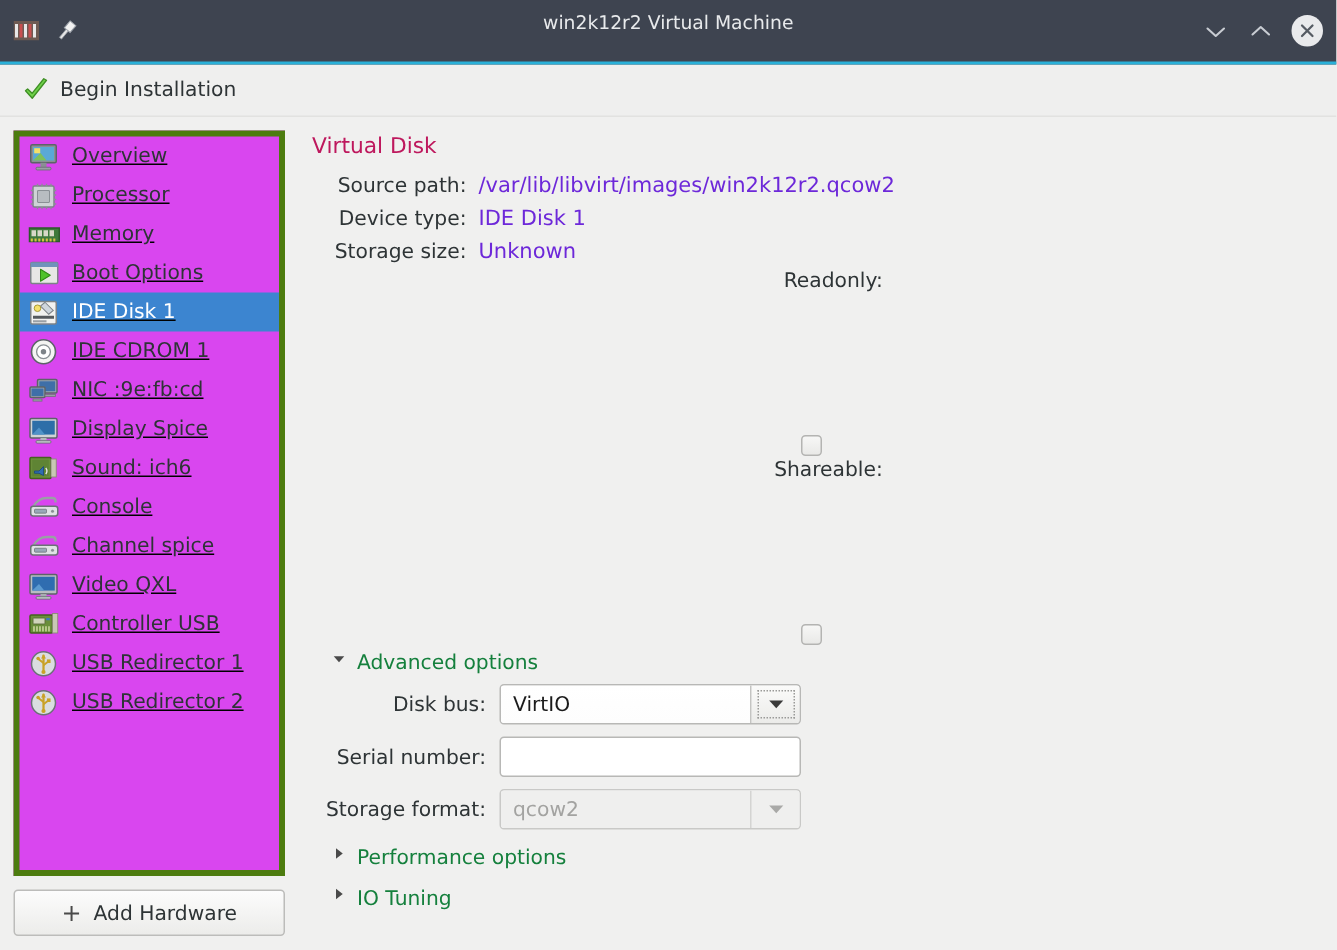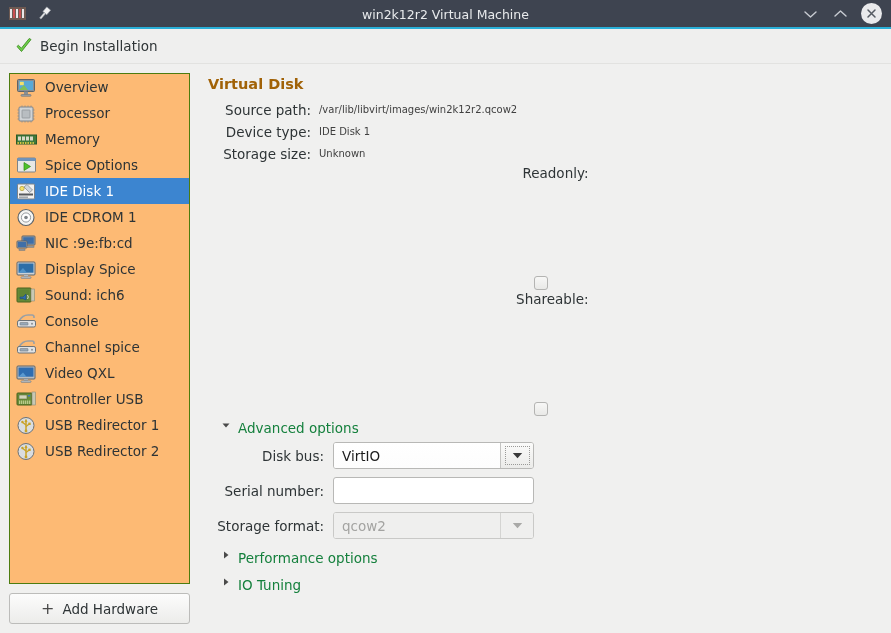--- a/index.html
+++ b/index.html
@@ -12,21 +12,21 @@
   }
   #app {
     width: 891px; height: 633px;
     position: relative;
     display: flex; flex-direction: column;
     background: #f0f0ef;
   }
 
   
   .titlebar {
-    height: 29px;
+    height: 43px;
     background: #3e4450;
     display: flex; align-items: center;
     position: relative;
     flex: 0 0 auto;
     border-bottom: 2px solid #2ab0d8;
     gap: 10px;
   }
   .tb-left { display: flex; align-items: center; gap: 11px; padding-left: 9px; z-index: 2;}
   .tb-title {
     position: absolute; left: 0; right: 0; top: 0; height: 29px;
@@ -76,24 +76,25 @@
   }
 
   
   .sidebar-wrap {
     width: 181px;
     display: flex; flex-direction: column;
     flex: 0 0 auto;
   }
   .hwlist {
     flex: 1 1 auto;
-    background: #fdba74;
-    border: 1px solid #4d7c0f;
+    background: #d946ef;
+    border: 4px solid #4d7c0f;
     overflow: hidden;
     padding: 0;
+    text-decoration: underline;
   }
   .hwrow {
     height: 26px;
     display: flex; align-items: center;
     gap: 8px;
     padding-left: 5px;
     font-size: 13.5px;
     color: #2e3436;
     cursor: default;
   }
@@ -115,38 +116,38 @@
   .plus { font-size: 16px; line-height: 1; color: #4a4a4a; font-weight: 400;}
 
   
   .mainpanel {
     flex: 1 1 auto;
     min-width: 0;
     padding: 3px 8px 0 8px;
     position: relative;
   }
   .panel-title {
-    font-size: 14.5px; font-weight: bold; color: #a16207;
+    font-size: 14.5px; font-weight: normal; color: #be185d;
     margin: 0 0 7px 0;
   }
   .field-grid { display: block; }
   .frow {
     display: flex; align-items: center;
     min-height: 21px;
     margin-bottom: 1px;
   }
   .flabel {
     width: 111px;
     text-align: right;
     font-size: 13.5px;
     color: #2e3436;
     padding-right: 8px;
     flex: 0 0 111px;
   }
-  .fvalue { font-size: 10px; color: #404040; }
+  .fvalue { font-size: 14px; color: #6d28d9; }
 
   .chkrow { min-height: 25px; flex-direction: column; }
   .chk {
     width: 14px; height: 14px;
     border: 1px solid #b4b4b2;
     border-radius: 3px;
     background: linear-gradient(#f7f7f6, #e9e9e7);
     cursor: default;
   }
 
@@ -348,21 +349,21 @@
             <span>Memory</span>
           </div>
           <div class="hwrow">
             <span class="hwicon">
               <svg width="21" height="19" viewBox="0 0 21 19">
                 <rect x="1.5" y="2" width="18" height="14" rx="1" fill="#e7e7e5" stroke="#7d8388"></rect>
                 <rect x="1.5" y="2" width="18" height="3" fill="#6f93bb"></rect>
                 <path d="M8 6.5 L14.5 10.5 L8 14.5 Z" fill="#4fc22a" stroke="#2f8a15" stroke-width="0.7" stroke-linejoin="round"></path>
               </svg>
             </span>
-            <span>Spice Options</span>
+            <span>Boot Options</span>
           </div>
           <div class="hwrow selected" style="background: rgb(60, 133, 208);">
             <span class="hwicon">
               <svg width="21" height="19" viewBox="0 0 21 19">
                 <rect x="1.5" y="2" width="17" height="15" rx="1" fill="#f2f2f0" stroke="#7d8388"></rect>
                 <rect x="3" y="11.5" width="14" height="2" fill="#55595d"></rect>
                 <rect x="3" y="14.5" width="9" height="1.4" fill="#9aa0a5"></rect>
                 <path d="M11 2.5 L16.5 8 L13.5 10.5 L8 5 Z" fill="#cfd6dd" stroke="#7d8388" stroke-width="0.7"></path>
                 <circle cx="6" cy="6.5" r="2.2" fill="#f5e06a" stroke="#a08f2b" stroke-width="0.6"></circle>
               </svg>

